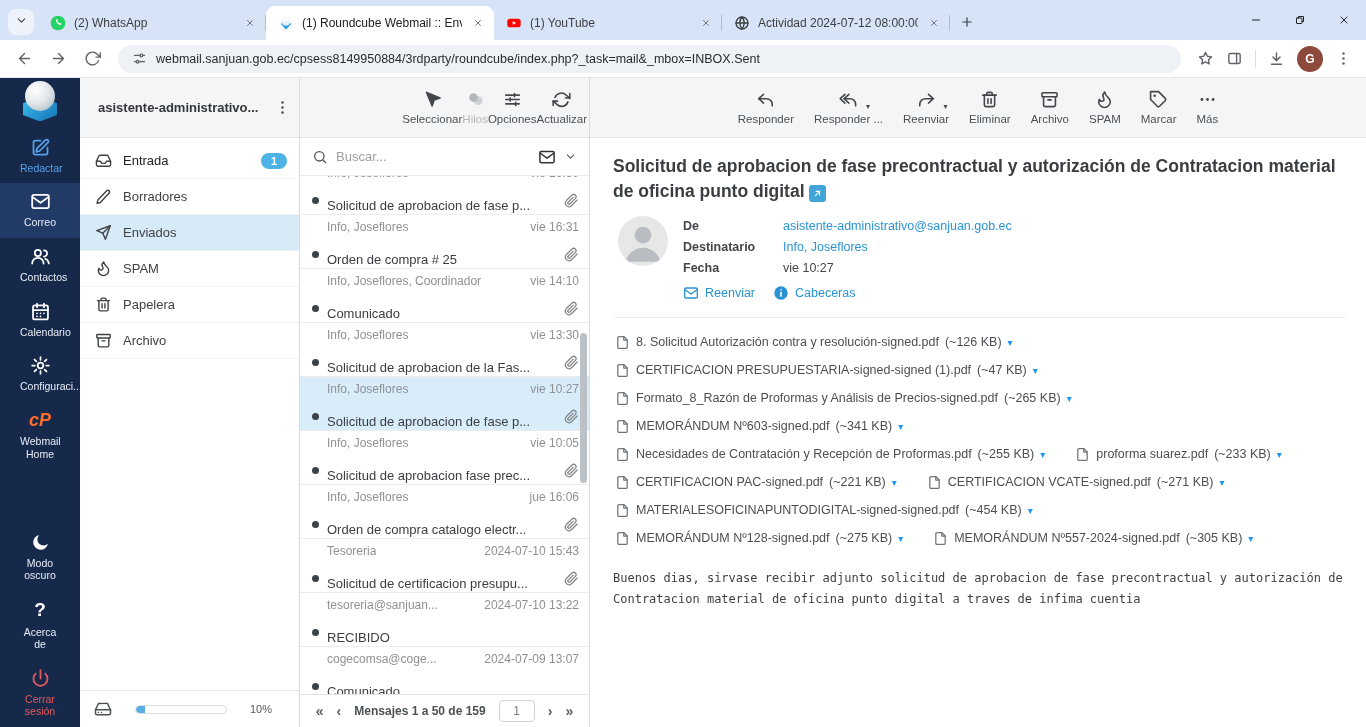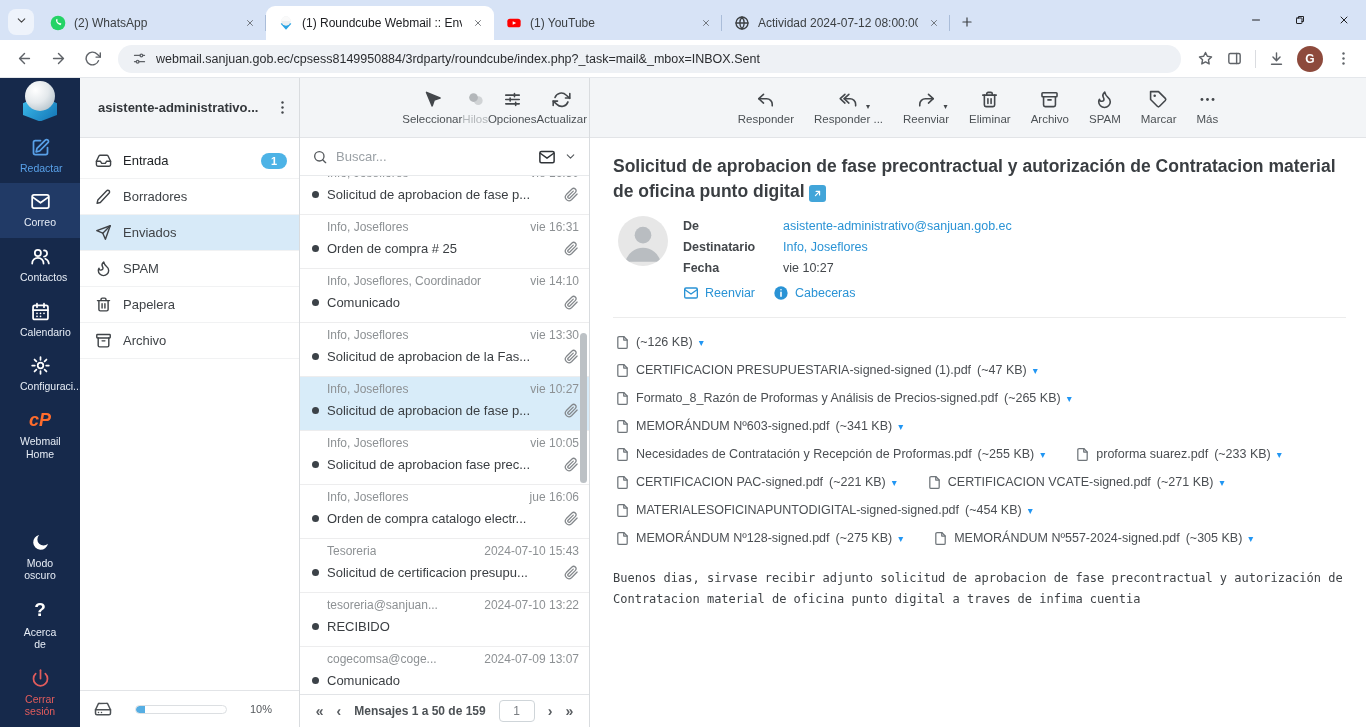--- a/index.html
+++ b/index.html
@@ -89,21 +89,21 @@
   .s-chev { color:#55595d; display:flex; } .s-chev svg { width:13px; height:13px; }
   .msg-wrap { flex:1; overflow:hidden; position:relative; }
   .msg-row { height:54px; padding:5px 10px 0 12px; border-bottom:1px solid #ededee; }
   .msg-row.partial-top { margin-top:-15px; }
   .msg-row.selected { background:#d8ecf9; }
   .m1 { display:flex; justify-content:space-between; gap:6px; padding-left:15px; font-size:12px; color:#8d9194; }
   .m-sender { white-space:nowrap; overflow:hidden; }
   .m-date { white-space:nowrap; }
   .m2 { display:flex; align-items:center; gap:8px; margin-top:7px; }
   .m-dot { width:7px; height:7px; border-radius:50%; background:#3c4248; flex-shrink:0; }
-  .m-subj { flex:1; font-size:13px; color:#3a3e42; white-space:nowrap; overflow:hidden; }
+  .m-subj { flex:1; font-size:13px; color:#3a3e42; white-space:nowrap; overflow:hidden;margin-top:11px; }
   .m-clip { color:#83878b; display:flex; flex-shrink:0; } .m-clip svg { width:15px; height:15px; }
   .list-scrollbar { position:absolute; right:2px; top:255px; width:7px; height:150px; border-radius:4px; background:#bcc1c5; }
   .list-footer { height:33px; border-top:1px solid #e2e4e7; display:flex; align-items:center; justify-content:center; gap:13px; flex-shrink:0; }
   .pg { font-size:14px; font-weight:bold; color:#5a5e62; }
   .pg-text { font-size:12px; font-weight:bold; color:#4c5155; }
   .pg-box { width:36px; height:22px; border:1px solid #cfd5d9; border-radius:4px; font-size:12px; color:#7a7e82; display:flex; align-items:center; justify-content:center; }
 
   
   .mailpane { flex:1; display:flex; flex-direction:column; background:#fff; min-width:0; }
   .mail-toolbar { display:flex; align-items:center; justify-content:center; gap:20px; }
@@ -837,20 +837,21 @@
         </div>
         <div class="attachments">
             <div class="att-row">
               <span class="att">
                 <span class="a-icon">
                   <svg viewBox="0 0 24 24" fill="none" stroke="currentColor" stroke-width="2" stroke-linecap="round" stroke-linejoin="round">
                     <path d="M14 2.5H6.5a2 2 0 0 0-2 2v15a2 2 0 0 0 2 2h11a2 2 0 0 0 2-2V8z"></path>
                     <path d="M14 2.5V8h5.5"></path>
                   </svg>
                 </span>
+                <span class="a-name">8. Solicitud Autorización contra y resolución-signed.pdf</span>
                 <span class="a-size">(~126 KB)</span>
                 <span class="a-caret"><span class="caret-glyph">▾</span></span>
               </span>
             </div>
             <div class="att-row">
               <span class="att">
                 <span class="a-icon">
                   <svg viewBox="0 0 24 24" fill="none" stroke="currentColor" stroke-width="2" stroke-linecap="round" stroke-linejoin="round">
                     <path d="M14 2.5H6.5a2 2 0 0 0-2 2v15a2 2 0 0 0 2 2h11a2 2 0 0 0 2-2V8z"></path>
                     <path d="M14 2.5V8h5.5"></path>

